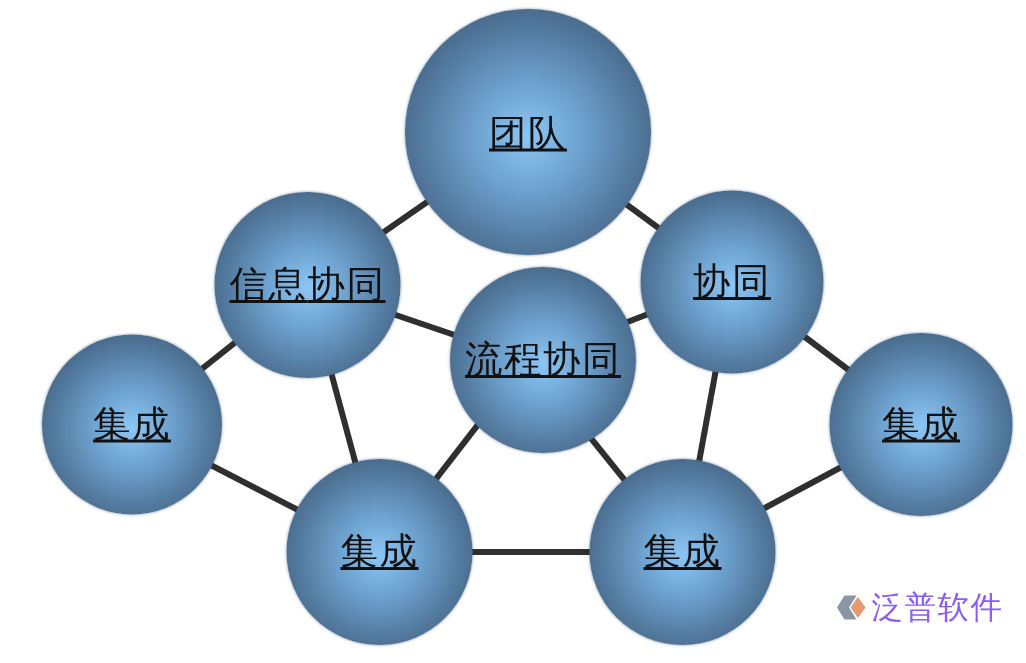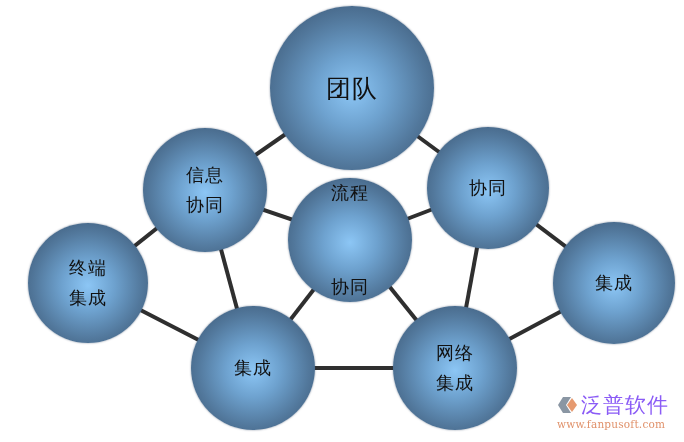--- a/index.html
+++ b/index.html
@@ -3,23 +3,23 @@
 <meta charset="utf-8">
 <style>
   html, body { margin: 0; padding: 0; background: #ffffff; }
   body { width: 684px; height: 442px; position: relative; overflow: hidden;
          font-family: "DejaVu Sans", "Liberation Sans", sans-serif; }
   #diagram { position: absolute; left: 0; top: 0; width: 684px; height: 442px; }
   .edge { stroke: #2f2f2f; stroke-width: 4; stroke-linecap: butt; }
   .node { position: absolute; border-radius: 50%;
           background: radial-gradient(circle at 50% 52%, #8cc6f5 0%, #6ea2cf 30%, #52789c 62%, #3f5d7c 85%, #334d69 100%);
           box-shadow: 0 0 2px rgba(40,60,90,0.6);
-          display: flex; flex-direction: column; align-items: center; justify-content: center;
-          color: #111; }
-  .node span { display: block; font-size: 18px; line-height: 30px; letter-spacing: 1px; }
+          display: flex; align-items: center; justify-content: center;
+          color: #111; text-decoration: underline; }
+  .node span { display: block; font-size: 25px; line-height: 30px; letter-spacing: 1px; }
   .node.big span { font-size: 25px; line-height: 33px; }
   .logo { position: absolute; left: 556px; top: 393px; width: 124px; height: 44px; }
   .logo-row { display: flex; align-items: center; }
   .logo-mark { width: 22px; height: 20px; position: relative; margin-right: 3px; }
   .logo-name { font-size: 21px; color: #8b5cf6; letter-spacing: 1px; line-height: 24px; }
   .logo-url { font-family: "DejaVu Serif", "Liberation Serif", serif; font-size: 10.5px; color: #e0916a;
               letter-spacing: 0.2px; margin-top: 1px; margin-left: 1px; }
 </style>
 </head>
 <body>
@@ -45,41 +45,38 @@
 <div class="node big" style="left:270px; top:6px; width:164px; height:164px;">
   <span>团队</span>
 </div>
 <div class="node" style="left:143px; top:128px; width:124px; height:124px;">
   <span>信息</span>
   <span>协同</span>
 </div>
 <div class="node" style="left:427px; top:127px; width:122px; height:122px;">
   <span>协同</span>
 </div>
-<div class="node" style="left:288px; top:178px; width:124px; height:124px;justify-content:space-between;">
+<div class="node" style="left:300px; top:178px; width:124px; height:124px;">
   <span>流程</span>
   <span>协同</span>
 </div>
 <div class="node" style="left:28px; top:223px; width:120px; height:120px;">
-  <span>终端</span>
   <span>集成</span>
 </div>
 <div class="node" style="left:553px; top:222px; width:122px; height:122px;">
   <span>集成</span>
 </div>
 <div class="node" style="left:191px; top:306px; width:124px; height:124px;">
   <span>集成</span>
 </div>
 <div class="node" style="left:393px; top:306px; width:124px; height:124px;">
-  <span>网络</span>
   <span>集成</span>
 </div>
 
 <div class="logo">
   <div class="logo-row">
     <svg class="logo-mark" viewBox="0 0 22 20" width="22" height="20">
       <path d="M2 10 L7 2 L15 2 L10 10 L15 18 L7 18 Z" fill="#8a96a3"></path>
       <path d="M11 10 L16 3 L21 10 L16 17 Z" fill="#e69a70"></path>
     </svg>
     <span class="logo-name">泛普软件</span>
   </div>
-  <div class="logo-url">www.fanpusoft.com</div>
 </div>
 
 </body></html>

